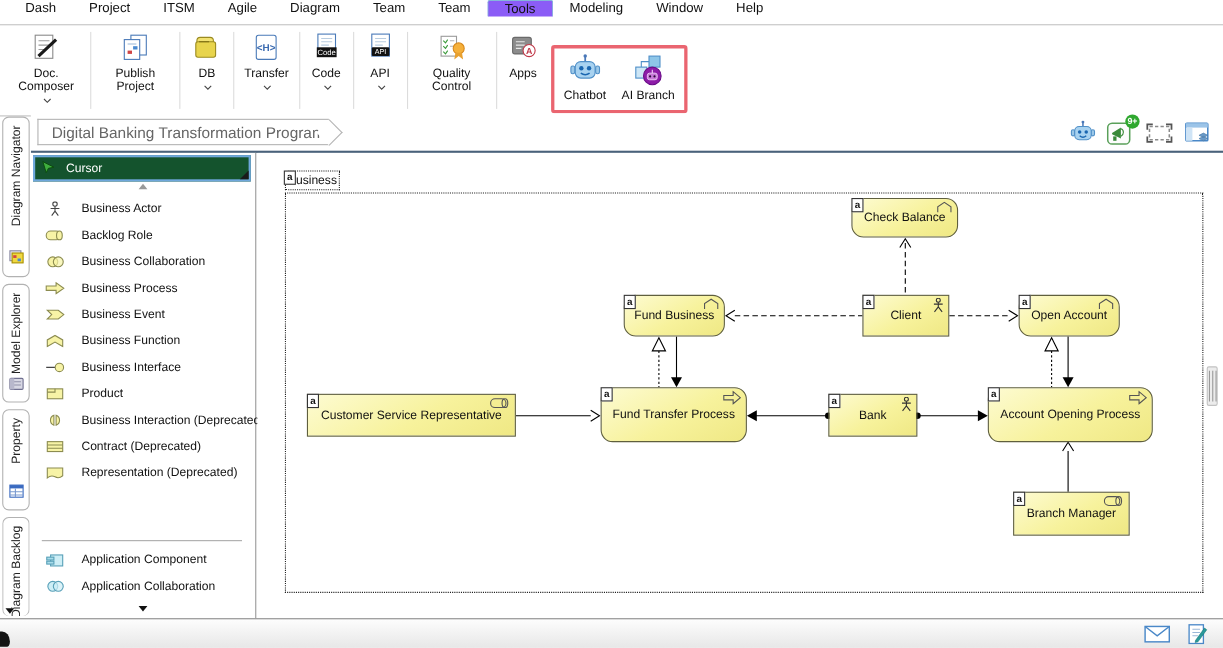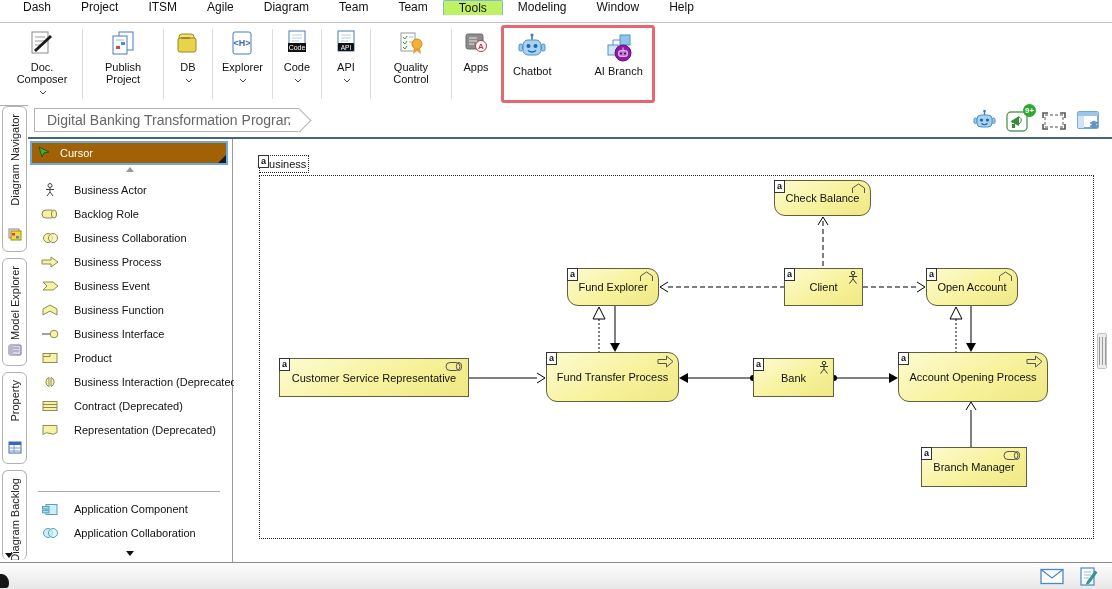--- a/index.html
+++ b/index.html
@@ -2,47 +2,47 @@
 <html><head>
 <meta charset="utf-8">
 <style>
   html,body{margin:0;padding:0;}
   body{width:1112px;height:589px;position:relative;background:#fff;
        font-family:"Liberation Sans",sans-serif;overflow:hidden;color:#111;}
 
   
   .menubar{position:absolute;top:0;left:0;right:0;height:22px;display:flex;align-items:flex-start;padding-left:8px;background:#fff;}
   .menu-item{display:flex;align-items:center;padding:0 15px;font-size:12px;cursor:default;}
-  .menu-item.selected{background:#bef264;border:1px solid #84b6da;border-bottom:none;border-radius:2px 2px 0 0;position:relative;z-index:5;}
+  .menu-item.selected{background:#8b5cf6;border:1px solid #84b6da;border-bottom:none;border-radius:2px 2px 0 0;position:relative;z-index:5;}
 
   
   .ribbon{position:absolute;top:22px;left:0;right:0;height:80px;border-top:1px solid #c4c4c4;border-bottom:1px solid #b0b0b0;background:#fff;display:flex;align-items:stretch;padding:1px 0 1px 4px;}
   .tbtn{display:flex;flex-direction:column;align-items:center;justify-content:flex-start;padding:3px 7px 2px;font-size:11px;text-align:center;line-height:12px;}
   .tbtn .ticon{height:34px;display:flex;align-items:center;justify-content:center;}
   .tbtn .tlbl{max-width:62px;}
   .tsep{width:1px;background:#dcdcdc;margin:5px 2px;}
   .chev{display:inline-block;margin-left:2px;}
-  .red-box{display:flex;align-items:stretch;border:3px solid #ea6570;border-radius:3px;margin:1px 0 1px 3px;padding:0 2px;gap:29px;}
+  .red-box{display:flex;align-items:stretch;border:3px solid #ea6570;border-radius:3px;margin:17px 0 1px 3px;padding:0 2px;}
 
   
   .hdr{position:absolute;top:103px;left:28px;right:0;height:34px;background:#fff;border-bottom:2px solid #4a627a;}
   .crumb{position:absolute;left:6px;top:5px;height:22px;display:inline-flex;align-items:center;border:1px solid #b4b4b4;border-right:none;background:#fff;padding:0 4px 0 12px;font-size:14px;color:#666;}
   .crumb::after{content:'';position:absolute;right:-9px;top:2.5px;width:16px;height:16px;border-top:1px solid #b4b4b4;border-right:1px solid #b4b4b4;transform:rotate(45deg);background:#fff;}
   .hicons{position:absolute;right:10px;top:5px;display:flex;gap:9px;align-items:center;}
 
   
   .strip{position:absolute;left:0;top:106px;width:28px;bottom:27px;background:#fff;}
   .vtab{box-sizing:border-box;border:1px solid #b2b2b2;border-radius:6px;width:25px;margin:0 1px 6px 2px;display:flex;flex-direction:column;align-items:center;justify-content:space-between;padding:7px 0 4px;background:#fff;overflow:hidden;}
   .vlbl{writing-mode:vertical-rl;transform:rotate(180deg);font-size:11px;color:#222;white-space:nowrap;}
   .tri-down{width:0;height:0;border-left:4px solid transparent;border-right:4px solid transparent;border-top:5px solid #111;}
   .tri-up{width:0;height:0;border-left:4px solid transparent;border-right:4px solid transparent;border-bottom:5px solid #999;}
 
   
   .palette{position:absolute;left:28px;top:139px;width:205px;bottom:27px;background:#fff;border-right:1px solid #9a9a9a;box-sizing:border-box;}
-  .cursor-item{position:absolute;left:2px;right:4px;top:2px;height:20px;background:#a16207;border:2px solid #6fa8dc;color:#fff;display:flex;align-items:center;gap:9px;padding-left:6px;font-size:11px;}
+  .cursor-item{position:absolute;left:2px;right:4px;top:2px;height:20px;background:#14532d;border:2px solid #6fa8dc;color:#fff;display:flex;align-items:center;gap:9px;padding-left:6px;font-size:11px;}
   .cursor-item .corner{position:absolute;right:0;bottom:0;width:0;height:0;border-left:8px solid transparent;border-bottom:8px solid #1a1a1a;}
   .pal-up{position:absolute;top:28px;left:0;right:0;display:flex;justify-content:center;}
   .pal-item{height:24px;display:flex;align-items:center;gap:14px;padding-left:12px;font-size:11px;white-space:nowrap;}
   .pal-ic{width:20px;display:flex;justify-content:center;flex:none;}
   .pal-list{position:absolute;top:39px;left:0;right:0;}
   .pal-div{position:absolute;top:352px;left:10px;right:12px;border-top:1px solid #aaa;}
   .pal-list2{position:absolute;top:358px;left:0;right:0;}
   .pal-down{position:absolute;top:412px;left:0;right:0;display:flex;justify-content:center;}
 
   
@@ -125,21 +125,21 @@
   </div>
   <div class="tsep"></div>
 
   <div class="tbtn">
     <span class="ticon">
       <svg width="30" height="30" viewBox="0 0 30 30">
           <rect x="6" y="3" width="18" height="22" rx="2" fill="#fff" stroke="#4a7ab8"></rect>
           <text x="15" y="17" text-anchor="middle" font-size="9" font-weight="bold" fill="#3a6ab0" font-family="Liberation Sans,sans-serif">&lt;H&gt;</text>
         </svg>
     </span>
-    <span class="tlbl">Explorer</span>
+    <span class="tlbl">Transfer</span>
     <span class="chev"><svg width="8" height="5" viewBox="0 0 8 5">
           <polyline points="1,1 4,4 7,1" fill="none" stroke="#444"></polyline>
         </svg></span>
   </div>
   <div class="tsep"></div>
 
   <div class="tbtn">
     <span class="ticon">
       <svg width="30" height="30" viewBox="0 0 30 30">
           <rect x="7" y="2" width="16" height="20" fill="#fff" stroke="#4a7ab8"></rect>
@@ -519,21 +519,21 @@
           <path d="M1.5 10V5L7.5 1L13.5 5V10" fill="none" stroke="#555"></path>
         </svg></span>
     <span>Check Balance</span>
   </div>
 
   <div class="node round" style="left:333px;top:129px;width:92px;height:38px;">
     <span class="abadge">a</span>
     <span class="ntype"><svg width="15" height="11" viewBox="0 0 15 11">
           <path d="M1.5 10V5L7.5 1L13.5 5V10" fill="none" stroke="#555"></path>
         </svg></span>
-    <span>Fund Explorer</span>
+    <span>Fund Business</span>
   </div>
 
   <div class="node" style="left:550px;top:129px;width:79px;height:38px;">
     <span class="abadge">a</span>
     <span class="ntype"><svg width="10" height="14" viewBox="0 0 10 14">
           <circle cx="5" cy="2" r="1.8" fill="none" stroke="#333"></circle>
           <path d="M5 3.8V8M1 5.5h8M5 8l-3.5 4.5M5 8l3.5 4.5" stroke="#333" fill="none"></path>
         </svg></span>
     <span>Client</span>
   </div>

